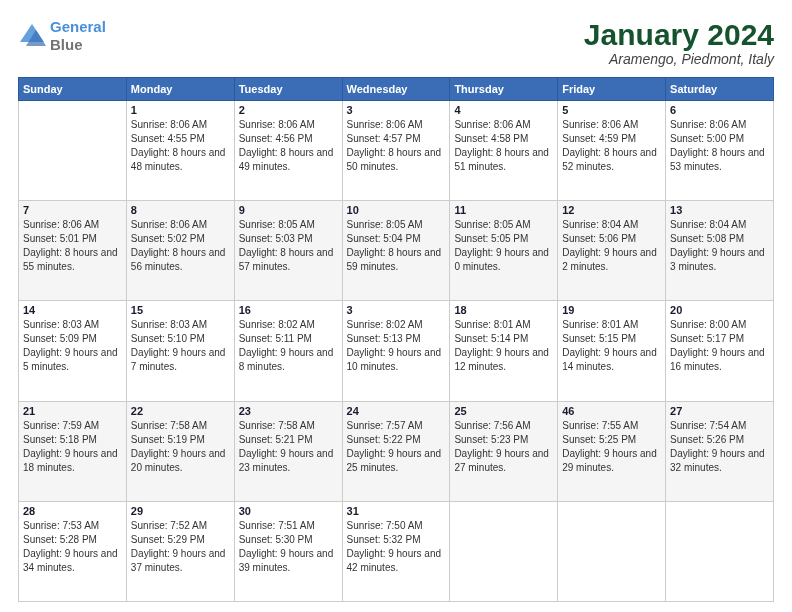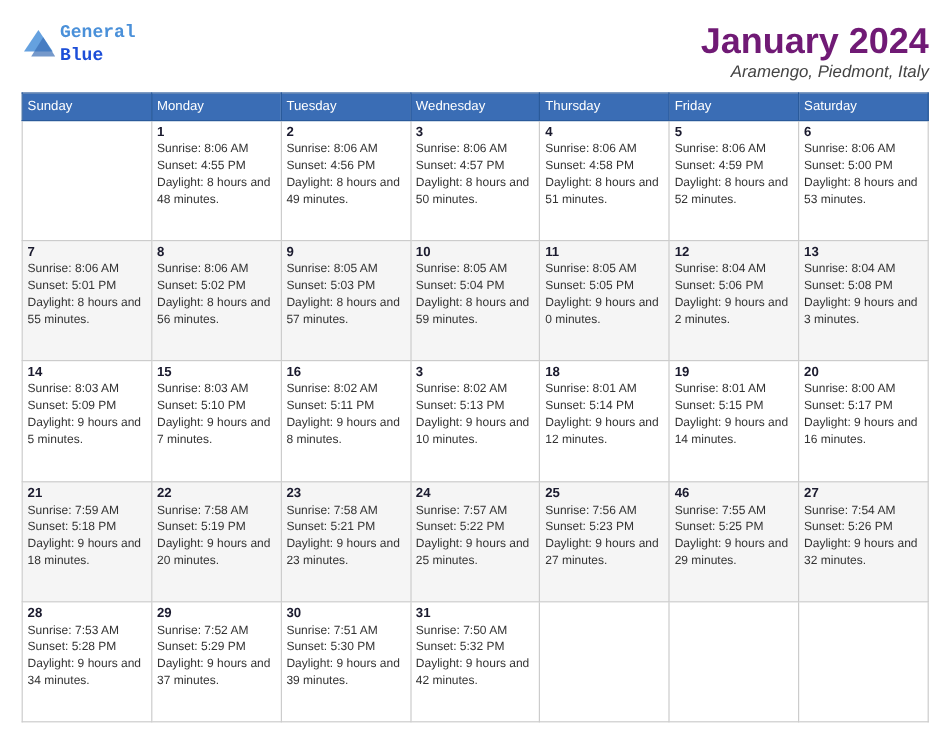--- a/index.html
+++ b/index.html
@@ -29,53 +29,52 @@
       gap: 4px;
     }
     .logo-text {
       font-size: 15px;
       font-weight: bold;
       color: #1a1a2e;
       line-height: 1.2;
     }
     .logo-text span {
       color: #4a90d9;
-      font-family: Liberation Mono, monospace;
     }
     .logo-icon {
       width: 28px;
       height: 28px;
     }
     .title-block {
       text-align: right;
     }
     .main-title {
       font-size: 30px;
       font-weight: bold;
-      color: #701a75;
+      color: #14532d;
       line-height: 1.1;
     }
     .sub-title {
       font-size: 14px;
       color: #444;
       font-style: italic;
     }
     .calendar {
       flex: 1;
       border-collapse: collapse;
       width: 100%;
       font-size: 10px;
     }
     .calendar th {
       background: #3a6db5;
       color: #fff;
       padding: 5px 4px;
       text-align: left;
       font-size: 11px;
-      font-weight: normal;
+      font-weight: bold;
       border: 1px solid #2a5a9a;
     }
     .calendar td {
       border: 1px solid #ccc;
       vertical-align: top;
       padding: 3px 4px;
       width: calc(100% / 7);
       background: #fff;
       min-height: 80px;
     }
@@ -103,21 +102,21 @@
 
 <div class="page">
   <div class="header">
     <div class="logo">
       <svg class="logo-icon" viewBox="0 0 28 28">
         <polygon points="14,2 26,20 2,20" fill="#4a90d9" opacity="0.85"></polygon>
         <polygon points="18,8 28,24 8,24" fill="#3a6db5" opacity="0.7"></polygon>
       </svg>
       <div class="logo-text">
         <div><span>General</span></div>
-        <div><span style="color:#1d4ed8;">Blue</span></div>
+        <div><span style="color:#737373;">Blue</span></div>
       </div>
     </div>
     <div class="title-block">
       <div class="main-title">January 2024</div>
       <div class="sub-title">Aramengo, Piedmont, Italy</div>
     </div>
   </div>
 
   <table class="calendar">
     <thead>

